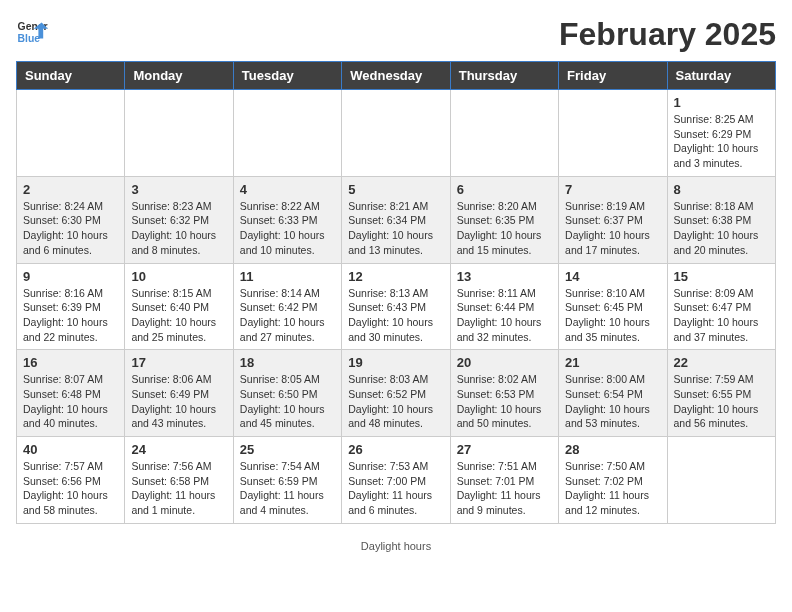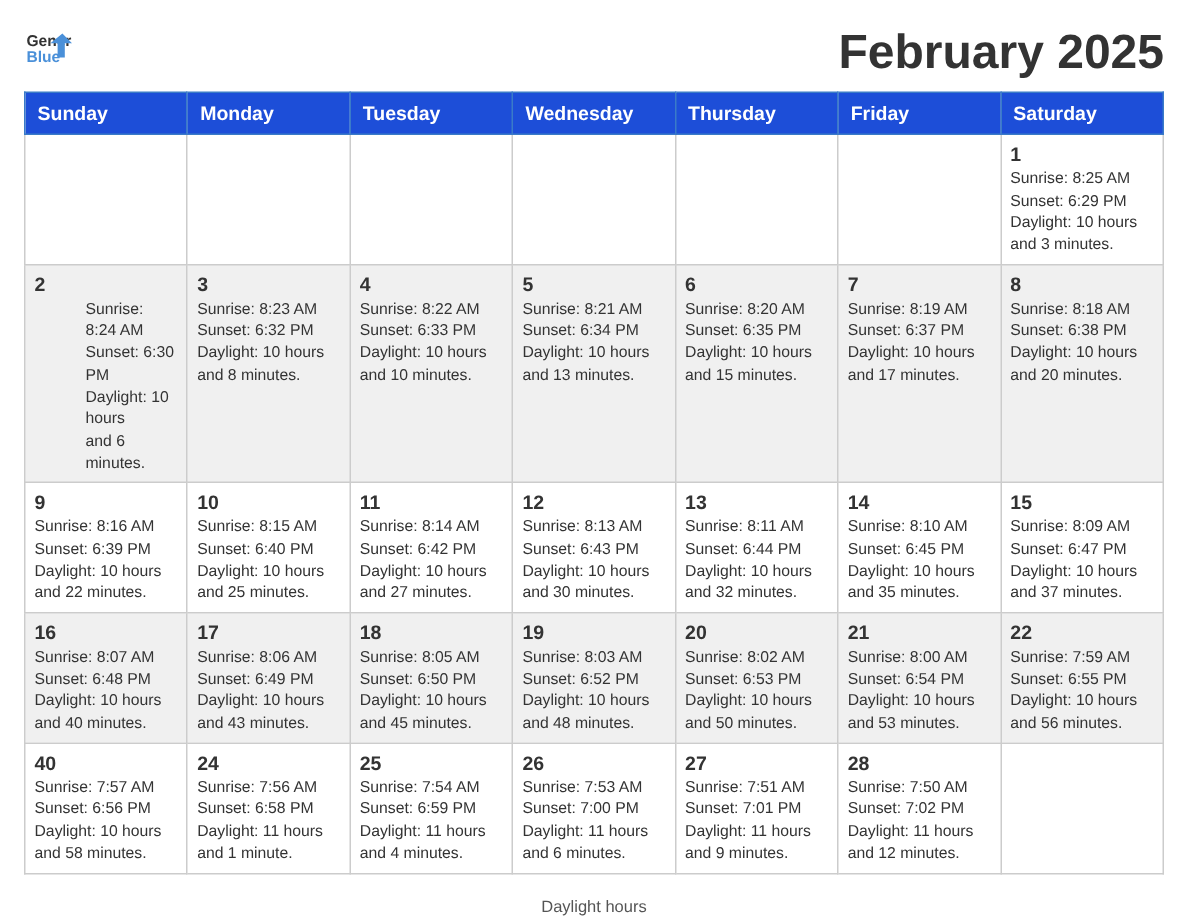--- a/index.html
+++ b/index.html
@@ -36,21 +36,21 @@
     .location-title {
       font-size: 15px;
       color: #555;
     }
     .calendar {
       width: 100%;
       border-collapse: collapse;
       border: 1px solid #ccc;
     }
     .calendar th {
-      background: #1d4ed8;
+      background: #404040;
       color: #fff;
       text-align: left;
       padding: 6px 8px;
       font-size: 13px;
       font-weight: bold;
       border: 1px solid #3a7bc8;
     }
     .calendar td {
       vertical-align: top;
       padding: 5px 6px;
@@ -127,21 +127,21 @@
           <span class="day-num">1</span>
           <div class="day-info" style="white-space: pre-line;">Sunrise: 8:25 AM
 Sunset: 6:29 PM
 Daylight: 10 hours
 and 3 minutes.</div>
         </td>
       </tr>
       <tr class="row-shaded">
         <td>
           <span class="day-num">2</span>
-          <div class="day-info" style="white-space: pre-line; margin-left: 34px;">Sunrise: 8:24 AM
+          <div class="day-info" style="white-space: pre-line;">Sunrise: 8:24 AM
 Sunset: 6:30 PM
 Daylight: 10 hours
 and 6 minutes.</div>
         </td>
         <td>
           <span class="day-num">3</span>
           <div class="day-info" style="white-space: pre-line;">Sunrise: 8:23 AM
 Sunset: 6:32 PM
 Daylight: 10 hours
 and 8 minutes.</div>

